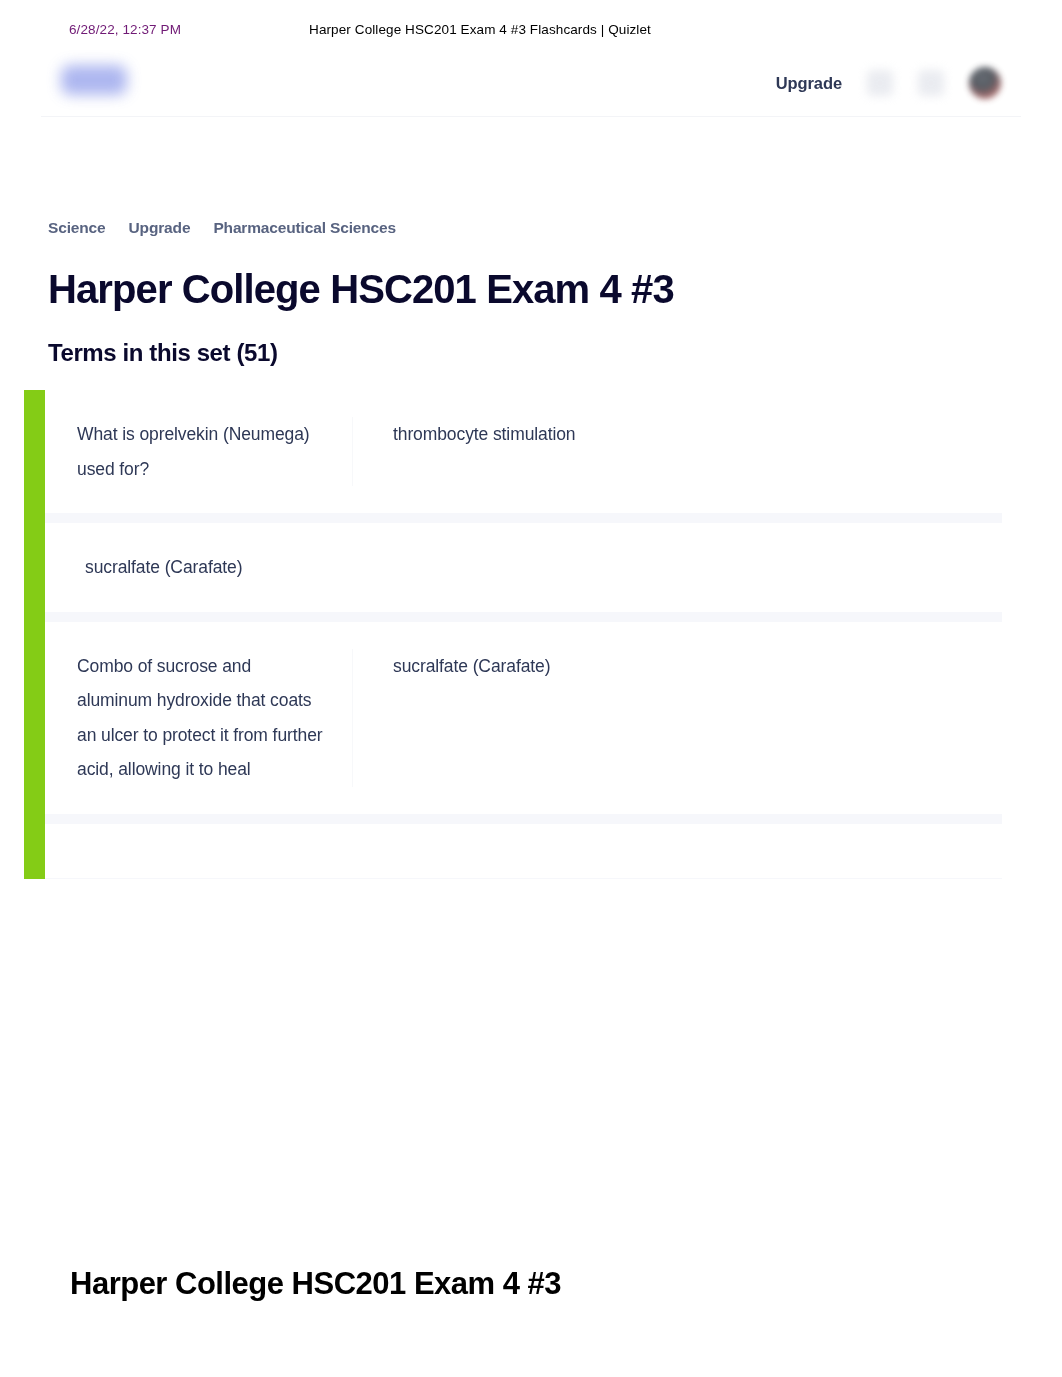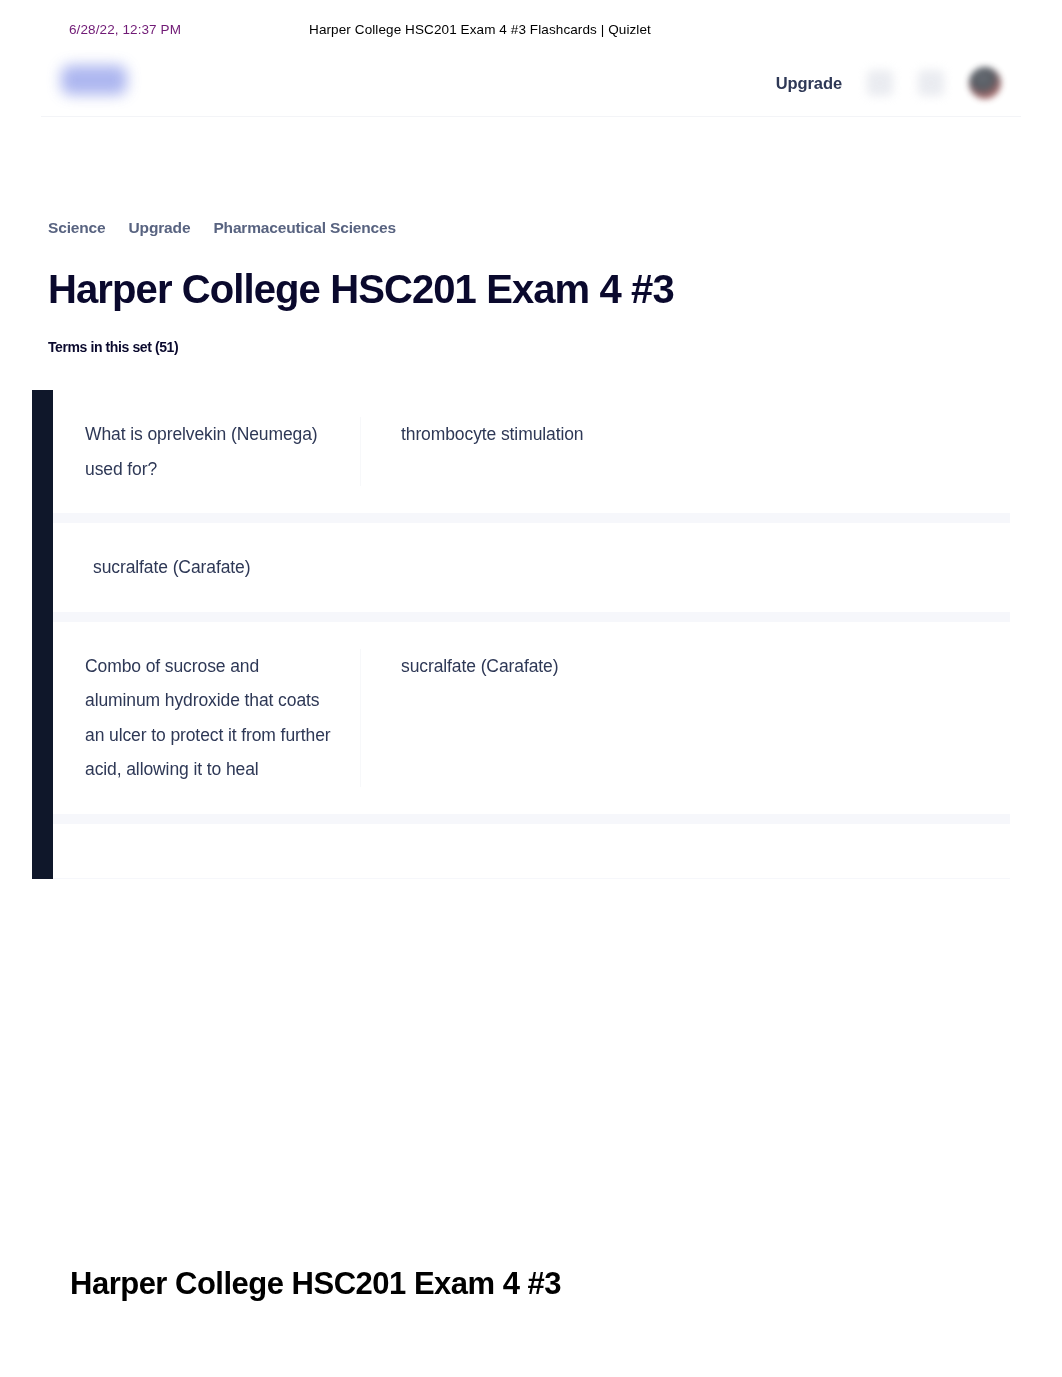--- a/index.html
+++ b/index.html
@@ -139,34 +139,34 @@
     font-weight: bold;
     color: #0a092d;
     letter-spacing: -0.9px;
     line-height: 1.2;
     white-space: nowrap;
   }
   .terms-count {
     position: absolute;
     top: 339px;
     left: 48px;
-    font-size: 14px;
+    font-size: 24px;
     font-weight: bold;
     color: #0a092d;
     letter-spacing: -0.4px;
     white-space: nowrap;
   }
 
   
   .terms-wrap {
     position: absolute;
     top: 390px;
-    left: 32px;
+    left: 24px;
     width: 978px;
-    background: #0f172a;
+    background: #84cc16;
     padding: 0;
   }
   .term-card {
     position: relative;
     background: #ffffff;
     margin: 0 0 0 21px;
     width: 957px;
     display: flex;
     align-items: flex-start;
     padding: 27px 0 27px 0;

